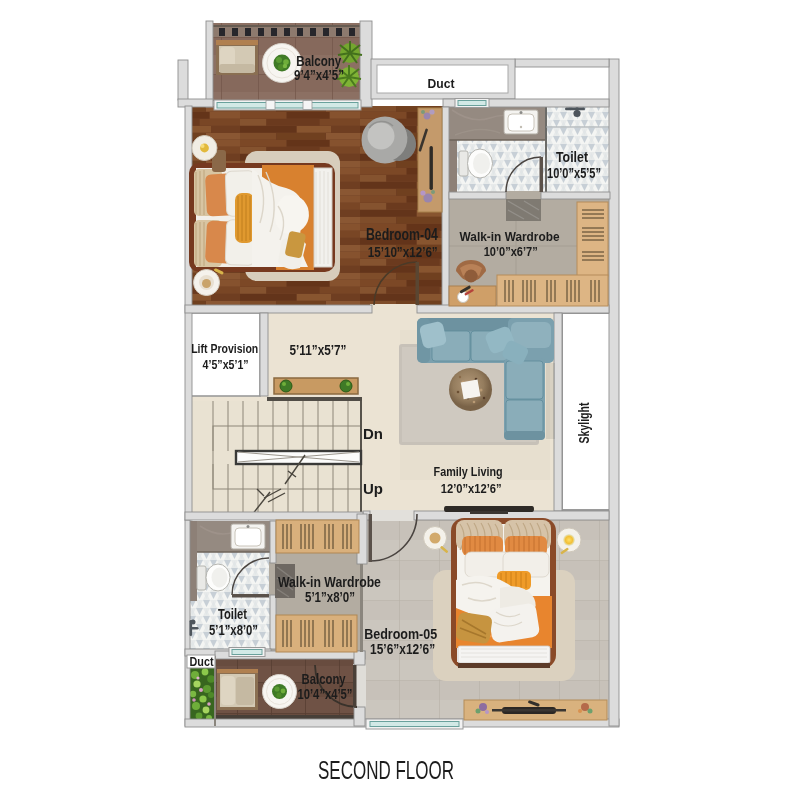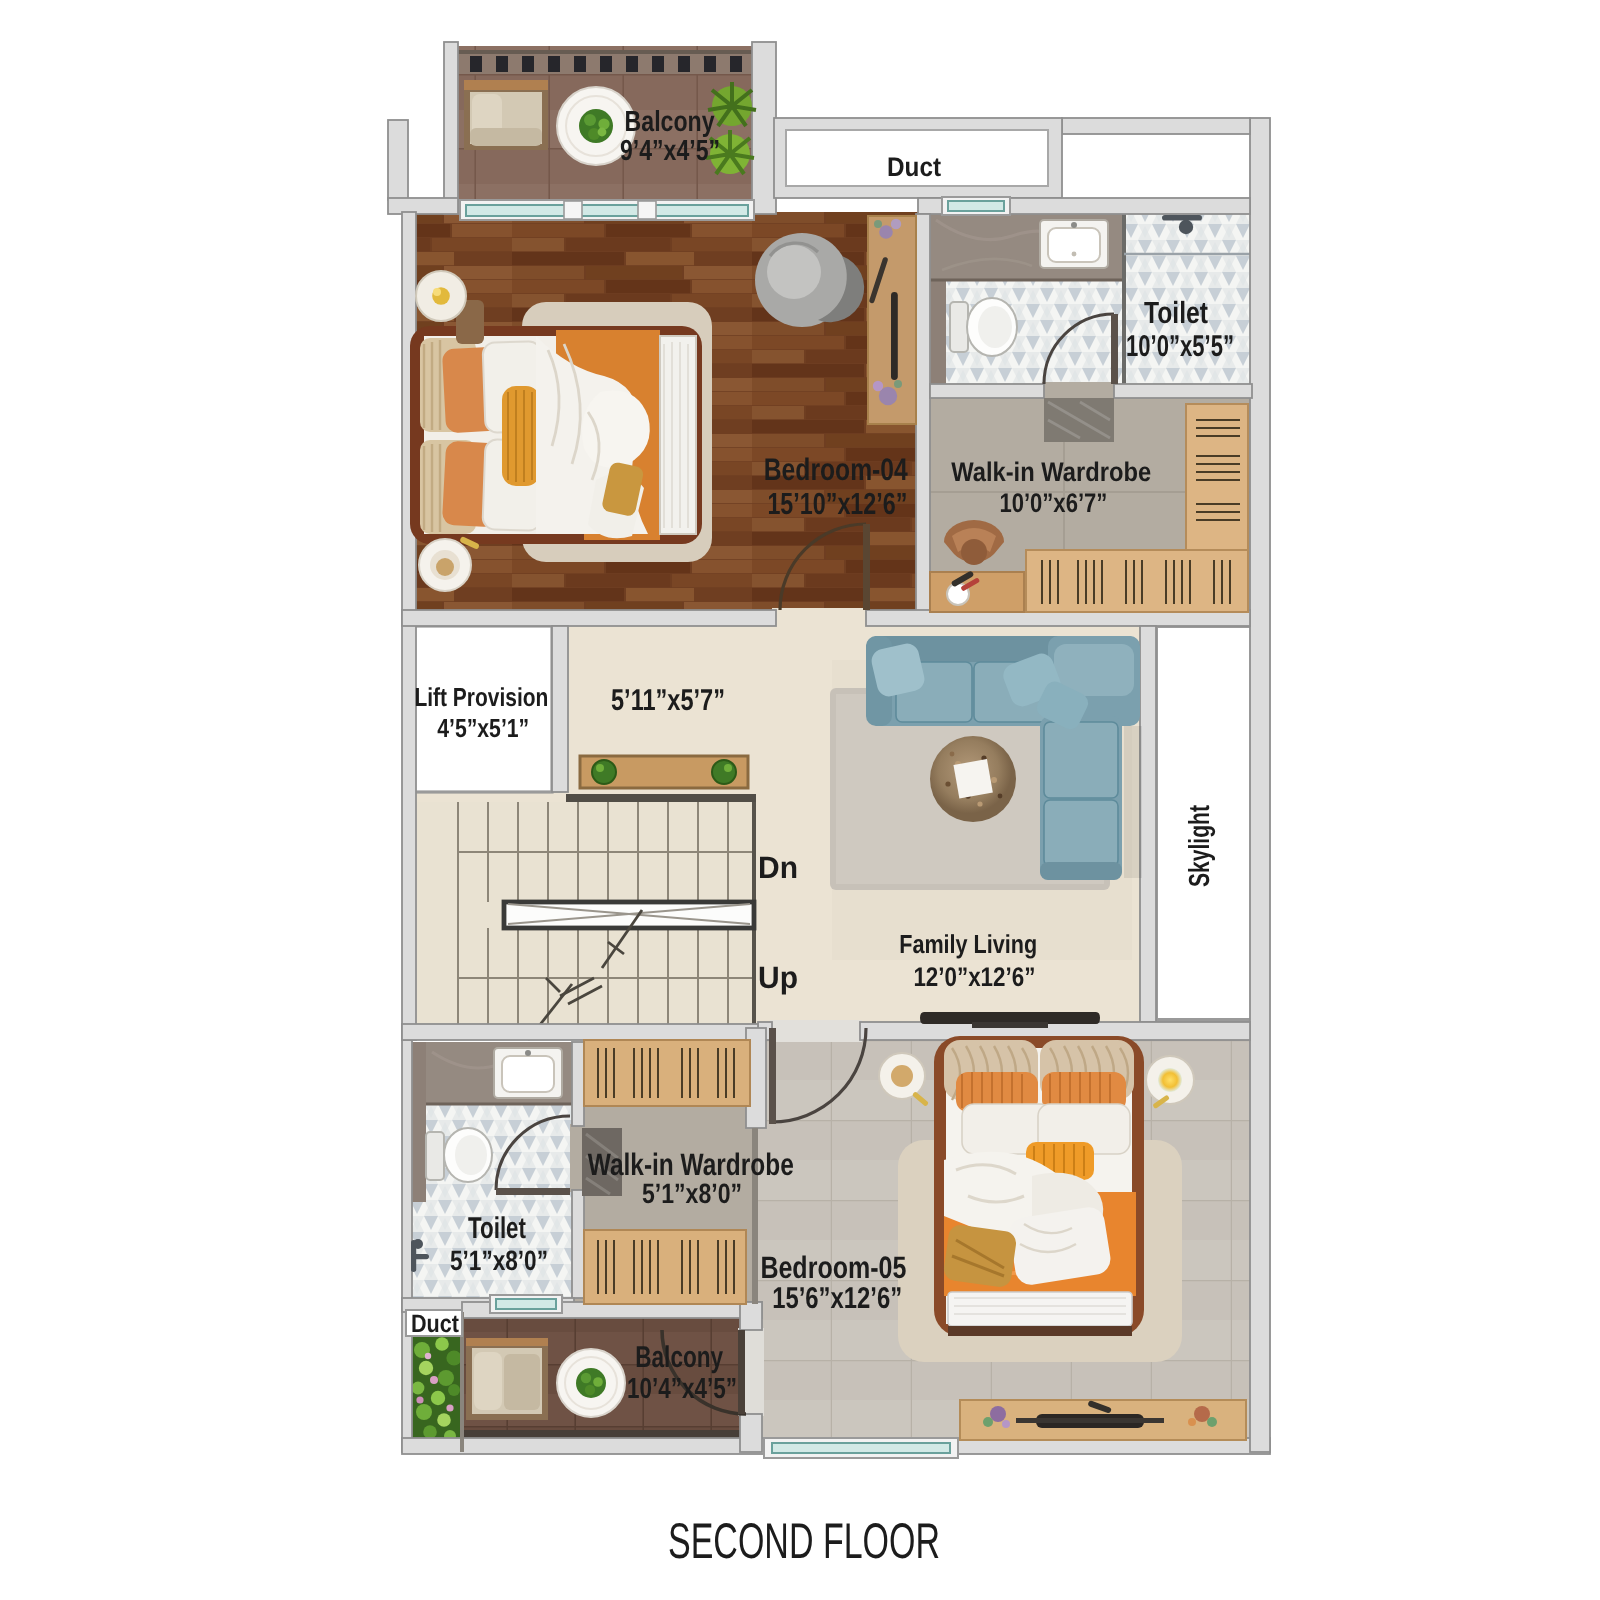--- a/index.html
+++ b/index.html
@@ -1,16 +1,16 @@
 <!DOCTYPE html>
 <html><head>
 <meta charset="utf-8">
 <style>
 html,body{margin:0;padding:0;background:#fff;}
-#page{width:680px;height:800px;position:relative;font-family:"Liberation Sans",sans-serif;margin-left:16px;}
+#page{width:680px;height:800px;position:relative;font-family:"Liberation Sans",sans-serif;}
 svg text{font-family:"Liberation Sans",sans-serif;fill:#1c1c1c;}
 </style>
 </head>
 <body>
 <div id="page">
 <svg width="800" height="800" viewBox="0 0 800 800">
 <defs>
 <pattern id="wood4" width="120" height="28" patternUnits="userSpaceOnUse">
   <rect width="120" height="28" fill="#6f3e21"></rect>
   <rect x="0" y="0" width="46" height="6.6" fill="#7c4826"></rect>

